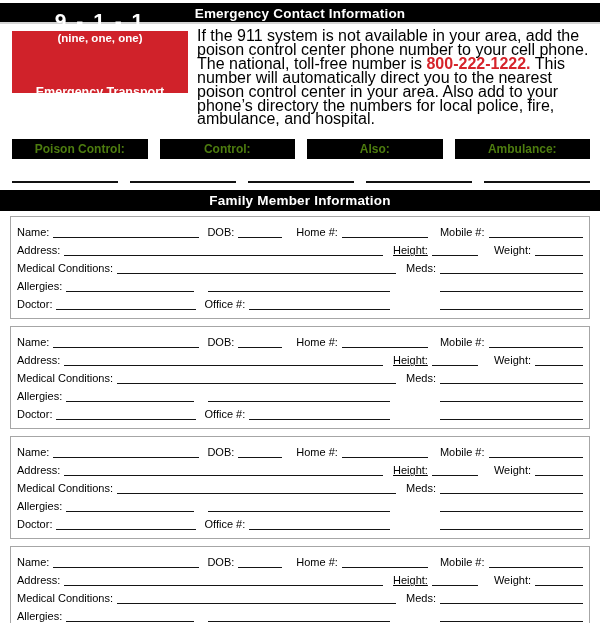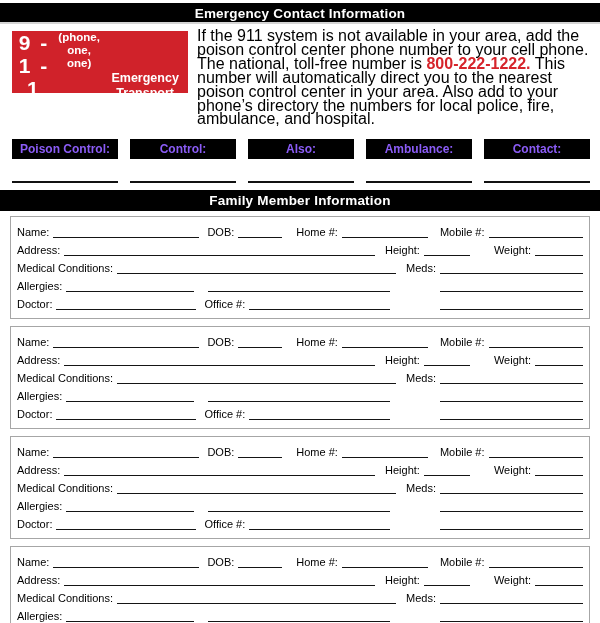--- a/index.html
+++ b/index.html
@@ -18,36 +18,36 @@
     letter-spacing: .2px;
   }
   .top-bar { margin-top: 3px; border-bottom: 2px solid #d4d4d4; }
   .family-bar { margin-top: 7px; }
 
   
   .intro-row { display: flex; margin: 7px 10px 0 12px; }
   .red-box {
     width: 176px; height: 62px; flex: none;
     background: #d0222a; color: #fff;
-    display: flex; flex-direction: row; justify-content: center;
+    display: flex; flex-direction: column; justify-content: center;
     text-align: center; font-weight: bold;
   }
   .red-box .num { font-size: 21px; letter-spacing: 2px; line-height: 23px; }
   .red-box .phonetic { font-size: 11.5px; line-height: 13px; }
   .red-box .system { font-size: 12.5px; line-height: 15px; margin-top: 40px; }
   .intro-text {
     flex: 1; margin-left: 9px; margin-top: -2px;
     font-size: 16px; line-height: 13.9px;
   }
   .phone-red { color: #d6242b; font-weight: bold; }
 
   
   .contact-labels { display: flex; gap: 12px; margin: 13px 10px 0 12px; }
   .contact-labels .cbox {
-    flex: 1; background: #000; color: #8b5cf6;
+    flex: 1; background: #000; color: #4d7c0f;
     font-weight: bold; font-size: 12px;
     height: 20px; line-height: 20px; text-align: center;
   }
   .contact-lines { display: flex; gap: 12px; margin: 22px 10px 0 12px; }
   .contact-lines .cline { flex: 1; height: 0; border-bottom: 2px solid #111; }
 
   
   .members { margin: 5px 10px 0 10px; }
   .member {
     border: 1px solid #a6a6a6; height: 103px;
@@ -60,23 +60,23 @@
   }
   .frow .lbl { line-height: 15px; margin-right: 4px; }
   .frow .line { height: 0; border-bottom: 1.5px solid #151515; margin-bottom: 2px; }
   
   .l-name   { width: 146px; margin-right: 8px; }
   .l-dob    { width: 44px;  margin-right: 14px; }
   .l-home   { width: 86px;  margin-right: 12px; }
   .l-mobile { flex: 1; }
   
   .l-address { flex: 1; }
-  .lbl-height { margin-left: 10px; }
+  .lbl-height { margin-left: 10px; text-decoration: underline; }
   .l-height { width: 46px; }
-  .lbl-weight { margin-left: 24px; text-align: right; }
+  .lbl-weight { margin-left: 16px; text-align: right; }
   .l-weight { width: 48px; }
   
   .l-mid    { flex: 1; }
   .lbl-meds { margin-left: 10px; }
   .l-right  { width: 143px; flex: none; }
   .l-right.push { margin-left: 50px; }
   
   .l-allergies  { width: 128px; flex: none; }
   .l-allergies2 { flex: 1; margin-left: 14px; }
   
@@ -85,34 +85,33 @@
 </head>
 <body>
 
 <div class="bar top-bar">
   <span>Emergency Contact Information</span>
 </div>
 
 <div class="intro-row">
   <div class="red-box" style="background: rgb(208, 34, 42); color: rgb(255, 255, 255);">
     <div class="num">9 - 1 - 1</div>
-    <div class="phonetic">(phone, one, one)</div>
+    <div class="phonetic">(nine, one, one)</div>
     <div class="system">Emergency Transport System</div>
   </div>
   <div class="intro-text">
     <span>If the 911 system is not available in your area, add the poison control center phone number to your cell phone. The national, toll-free number is </span><span class="phone-red" style="color: rgb(214, 36, 43);">800-222-1222.</span><span> This number will automatically direct you to the nearest poison control center in your area. Also add to your phone’s directory the numbers for local police, fire, ambulance, and hospital.</span>
   </div>
 </div>
 
 <div class="contact-labels">
   <div class="cbox">Poison Control:</div>
   <div class="cbox">Control:</div>
   <div class="cbox">Also:</div>
   <div class="cbox">Ambulance:</div>
-  <div class="cbox">Contact:</div>
 </div>
 
 <div class="contact-lines">
   <div class="cline"></div>
   <div class="cline"></div>
   <div class="cline"></div>
   <div class="cline"></div>
   <div class="cline"></div>
 </div>
 

